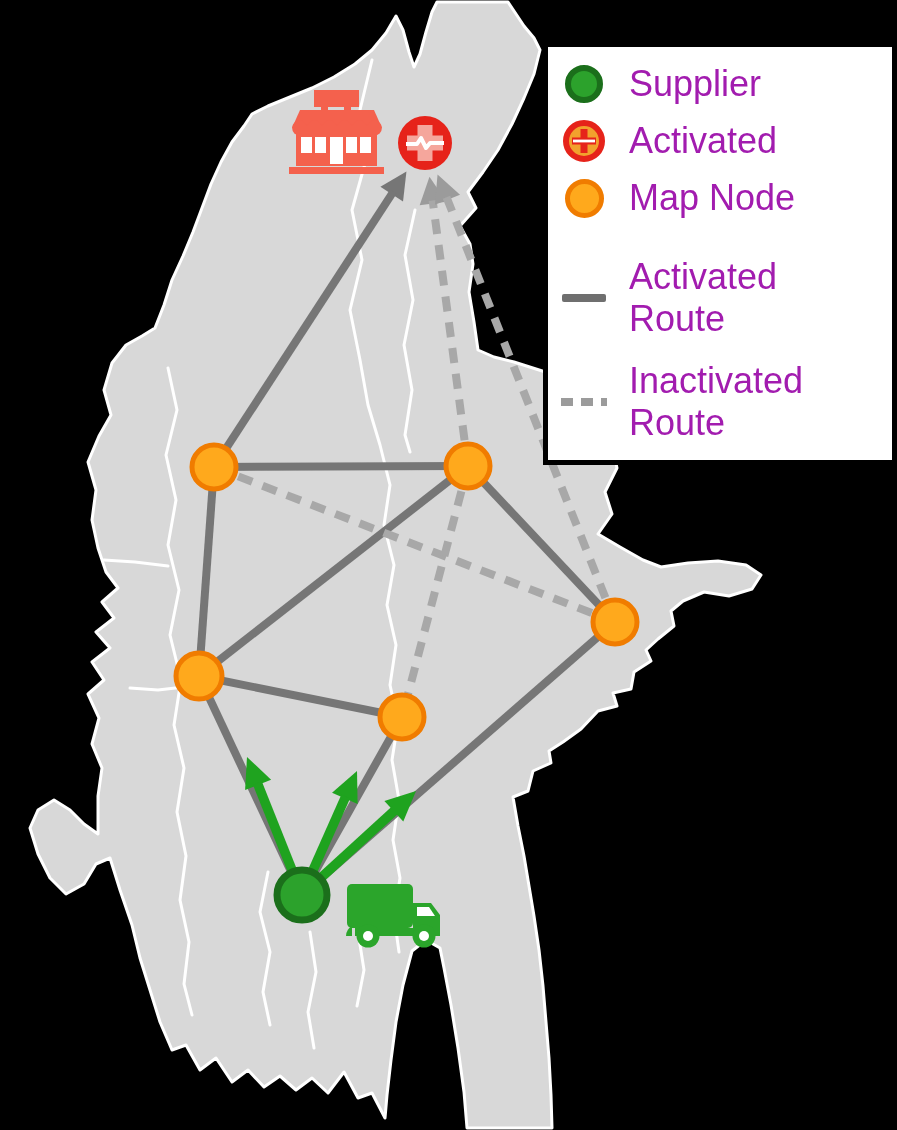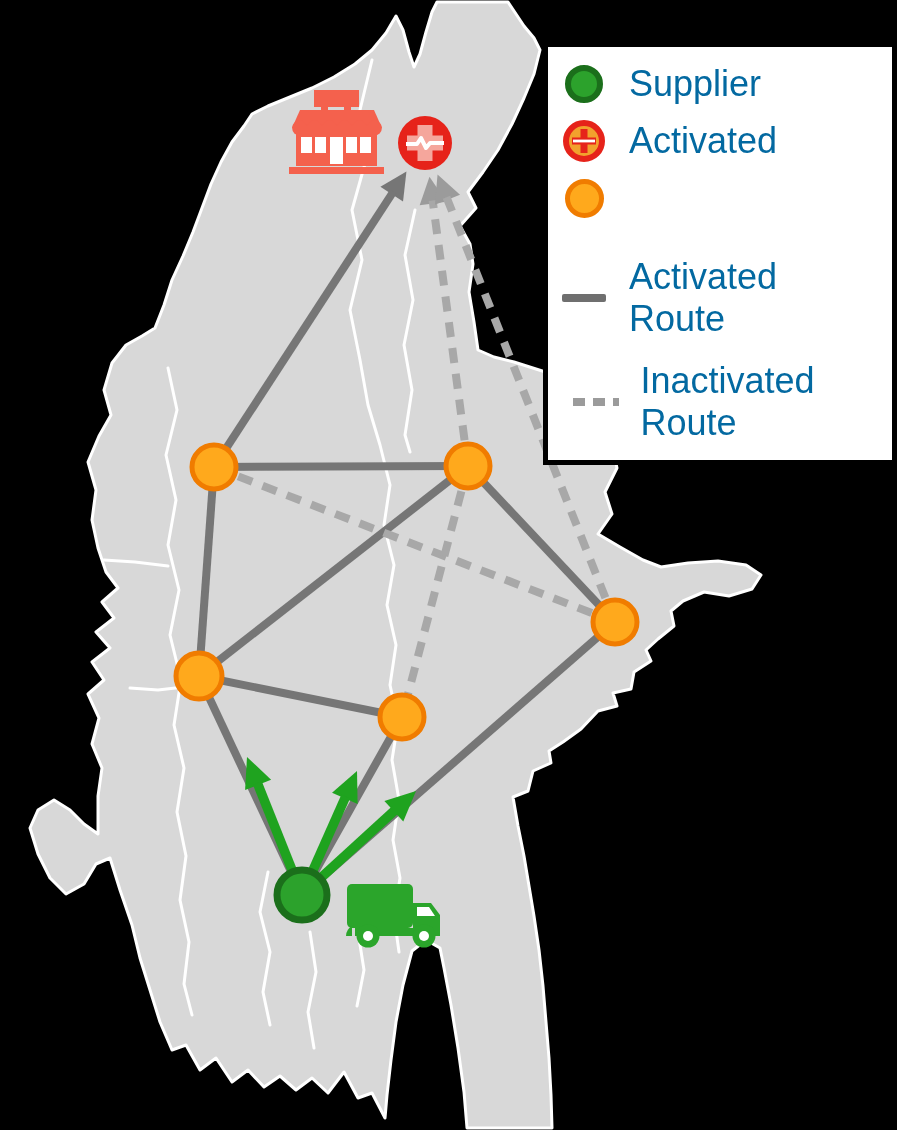--- a/index.html
+++ b/index.html
@@ -5,21 +5,21 @@
   html,body{margin:0;padding:0;background:#000;}
   #stage{position:relative;width:897px;height:1130px;background:#000;overflow:hidden;
          font-family:"Liberation Sans",sans-serif;}
   #mapsvg{position:absolute;left:0;top:0;}
   
   #legend{position:absolute;left:543px;top:42px;width:354px;height:423px;
           background:#fff;border:5px solid #000;box-sizing:border-box;
           padding-top:15px;}
   .lg-row{display:flex;align-items:center;margin:0 0 13px 13px;}
   .lg-icon{width:46px;min-width:46px;height:44px;display:flex;align-items:center;justify-content:center;}
-  .lg-label{margin-left:22px;font-size:36px;line-height:1.17;color:#0369a1;max-width:240px;}
+  .lg-label{margin-left:22px;font-size:36px;line-height:1.17;color:#a21caf;max-width:240px;}
   .dot{border-radius:50%;box-sizing:border-box;}
   .dot-supplier{width:38px;height:38px;background:#2CA22C;border:6px solid #1B6F1B;}
   .dot-mapnode{width:39px;height:39px;background:#FFA91C;border:5px solid #F07C00;}
   .sw-active{width:44px;height:8px;background:#6F6F6F;border-radius:2px;}
   .sw-inactive{width:46px;height:8px;
      background:repeating-linear-gradient(90deg,#9B9B9B 0 12px,transparent 12px 20px);}
 </style>
 </head>
 <body>
 
@@ -150,27 +150,28 @@
           <path d="M17.5 9 h7 v8.5 h8.5 v7 h-8.5 v8.5 h-7 v-8.5 h-8.5 v-7 h8.5 Z" fill="#E6231A"></path>
           <rect x="10" y="19.6" width="22" height="2.8" fill="#FFFFFF"></rect>
         </svg>
       </span>
       <span class="lg-label">Activated</span>
     </div>
     <div class="lg-row">
       <span class="lg-icon">
           <span class="dot dot-mapnode"></span>
         </span>
+      <span class="lg-label">Map Node</span>
     </div>
     <div class="lg-row" style="margin-top:36px;">
       <span class="lg-icon">
           <span class="sw-active"></span>
         </span>
       <span class="lg-label">Activated Route</span>
     </div>
-    <div class="lg-row" style="margin-top:20px;justify-content:center;">
+    <div class="lg-row" style="margin-top:20px;">
       <span class="lg-icon">
           <span class="sw-inactive"></span>
         </span>
       <span class="lg-label">Inactivated Route</span>
     </div>
   </div>
 </div>
 
 </body></html>

